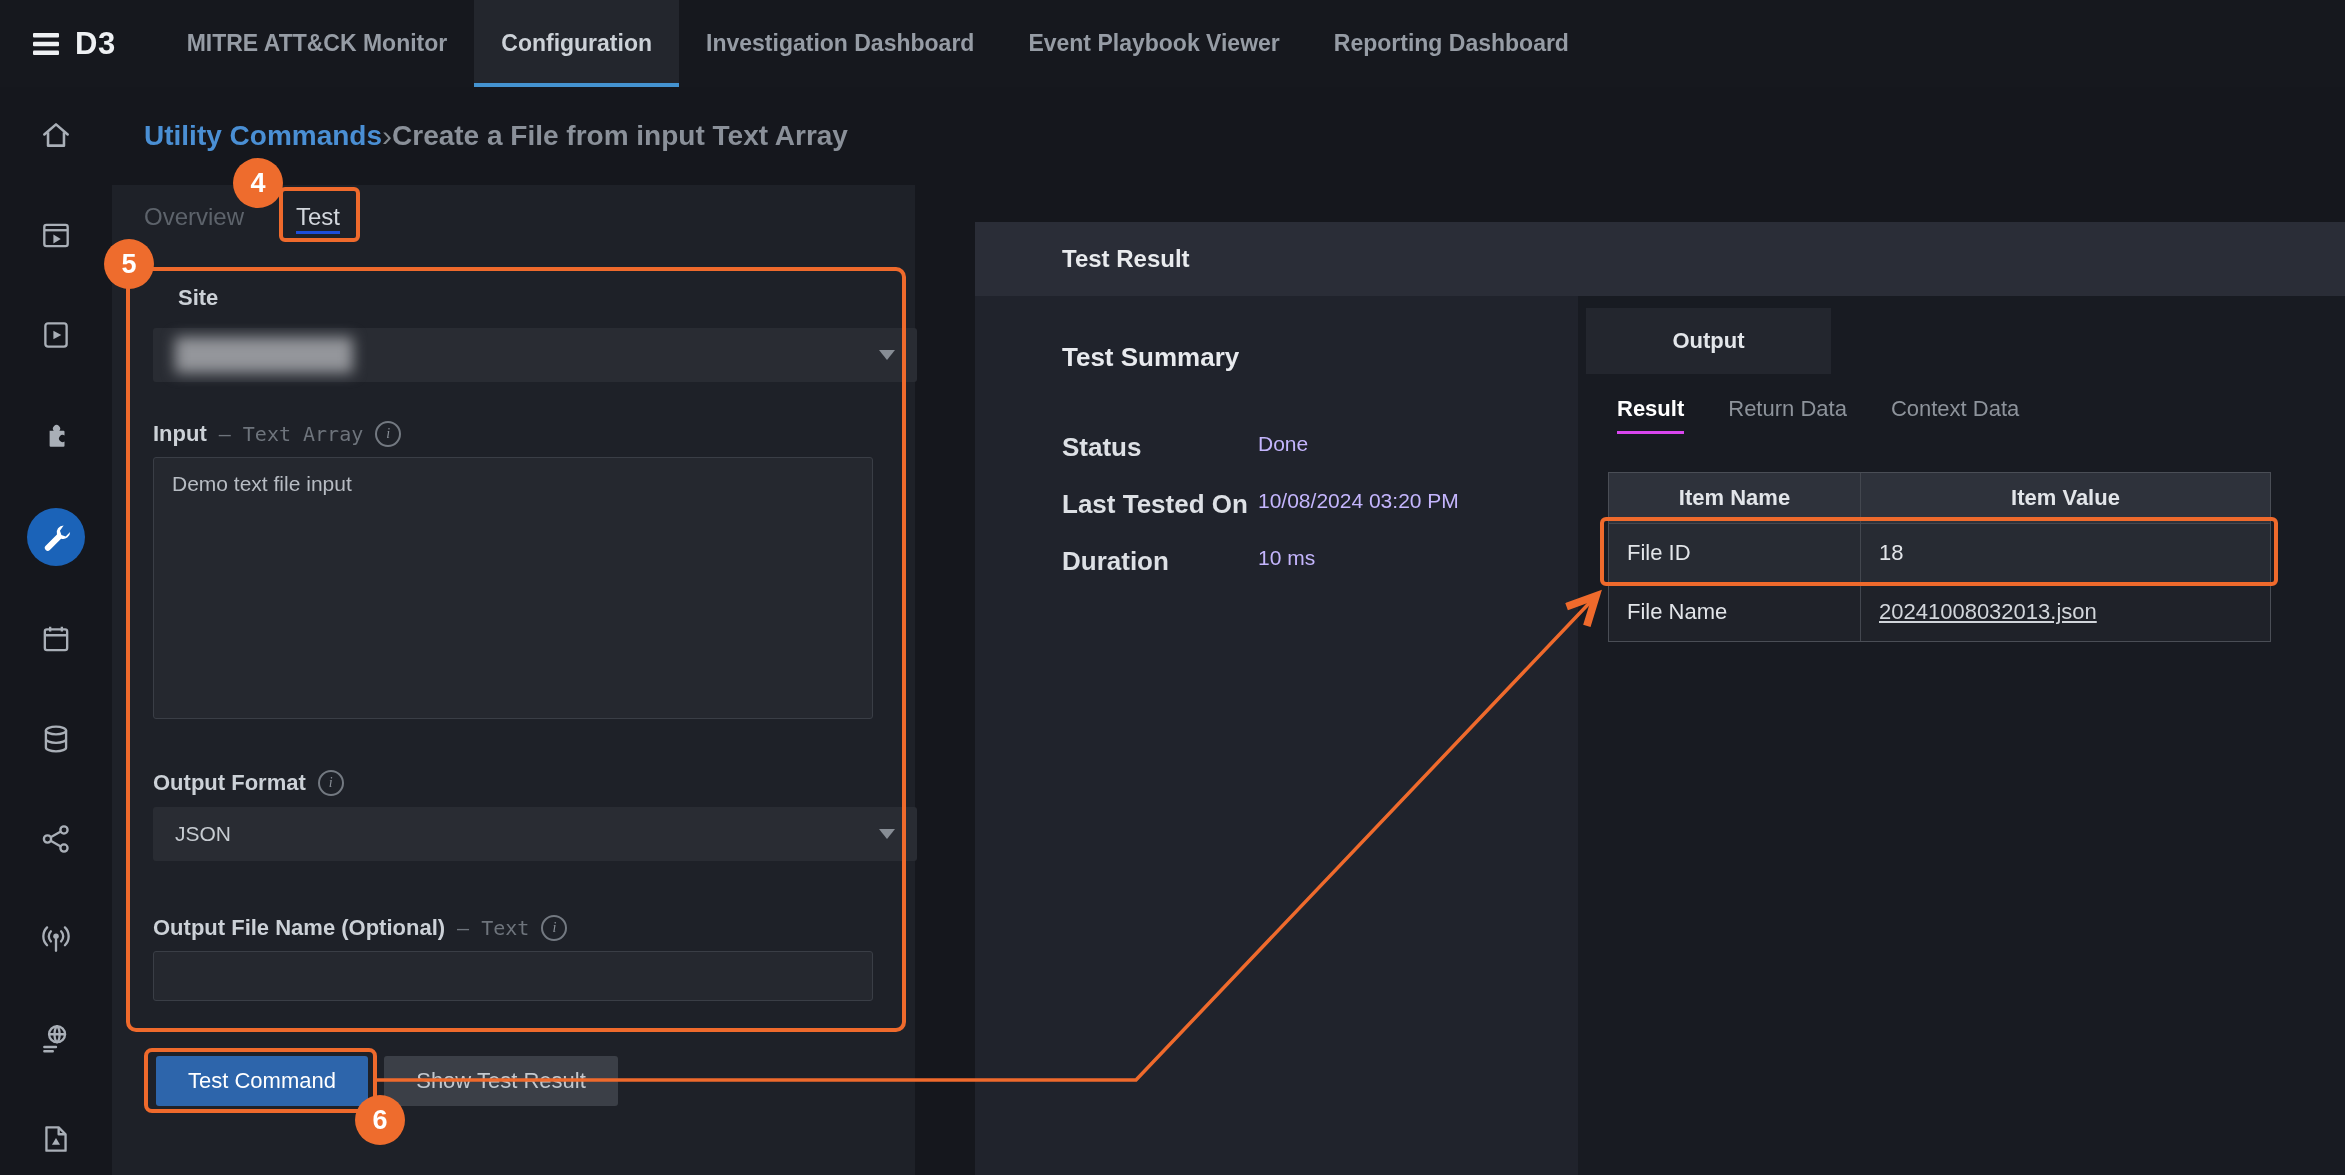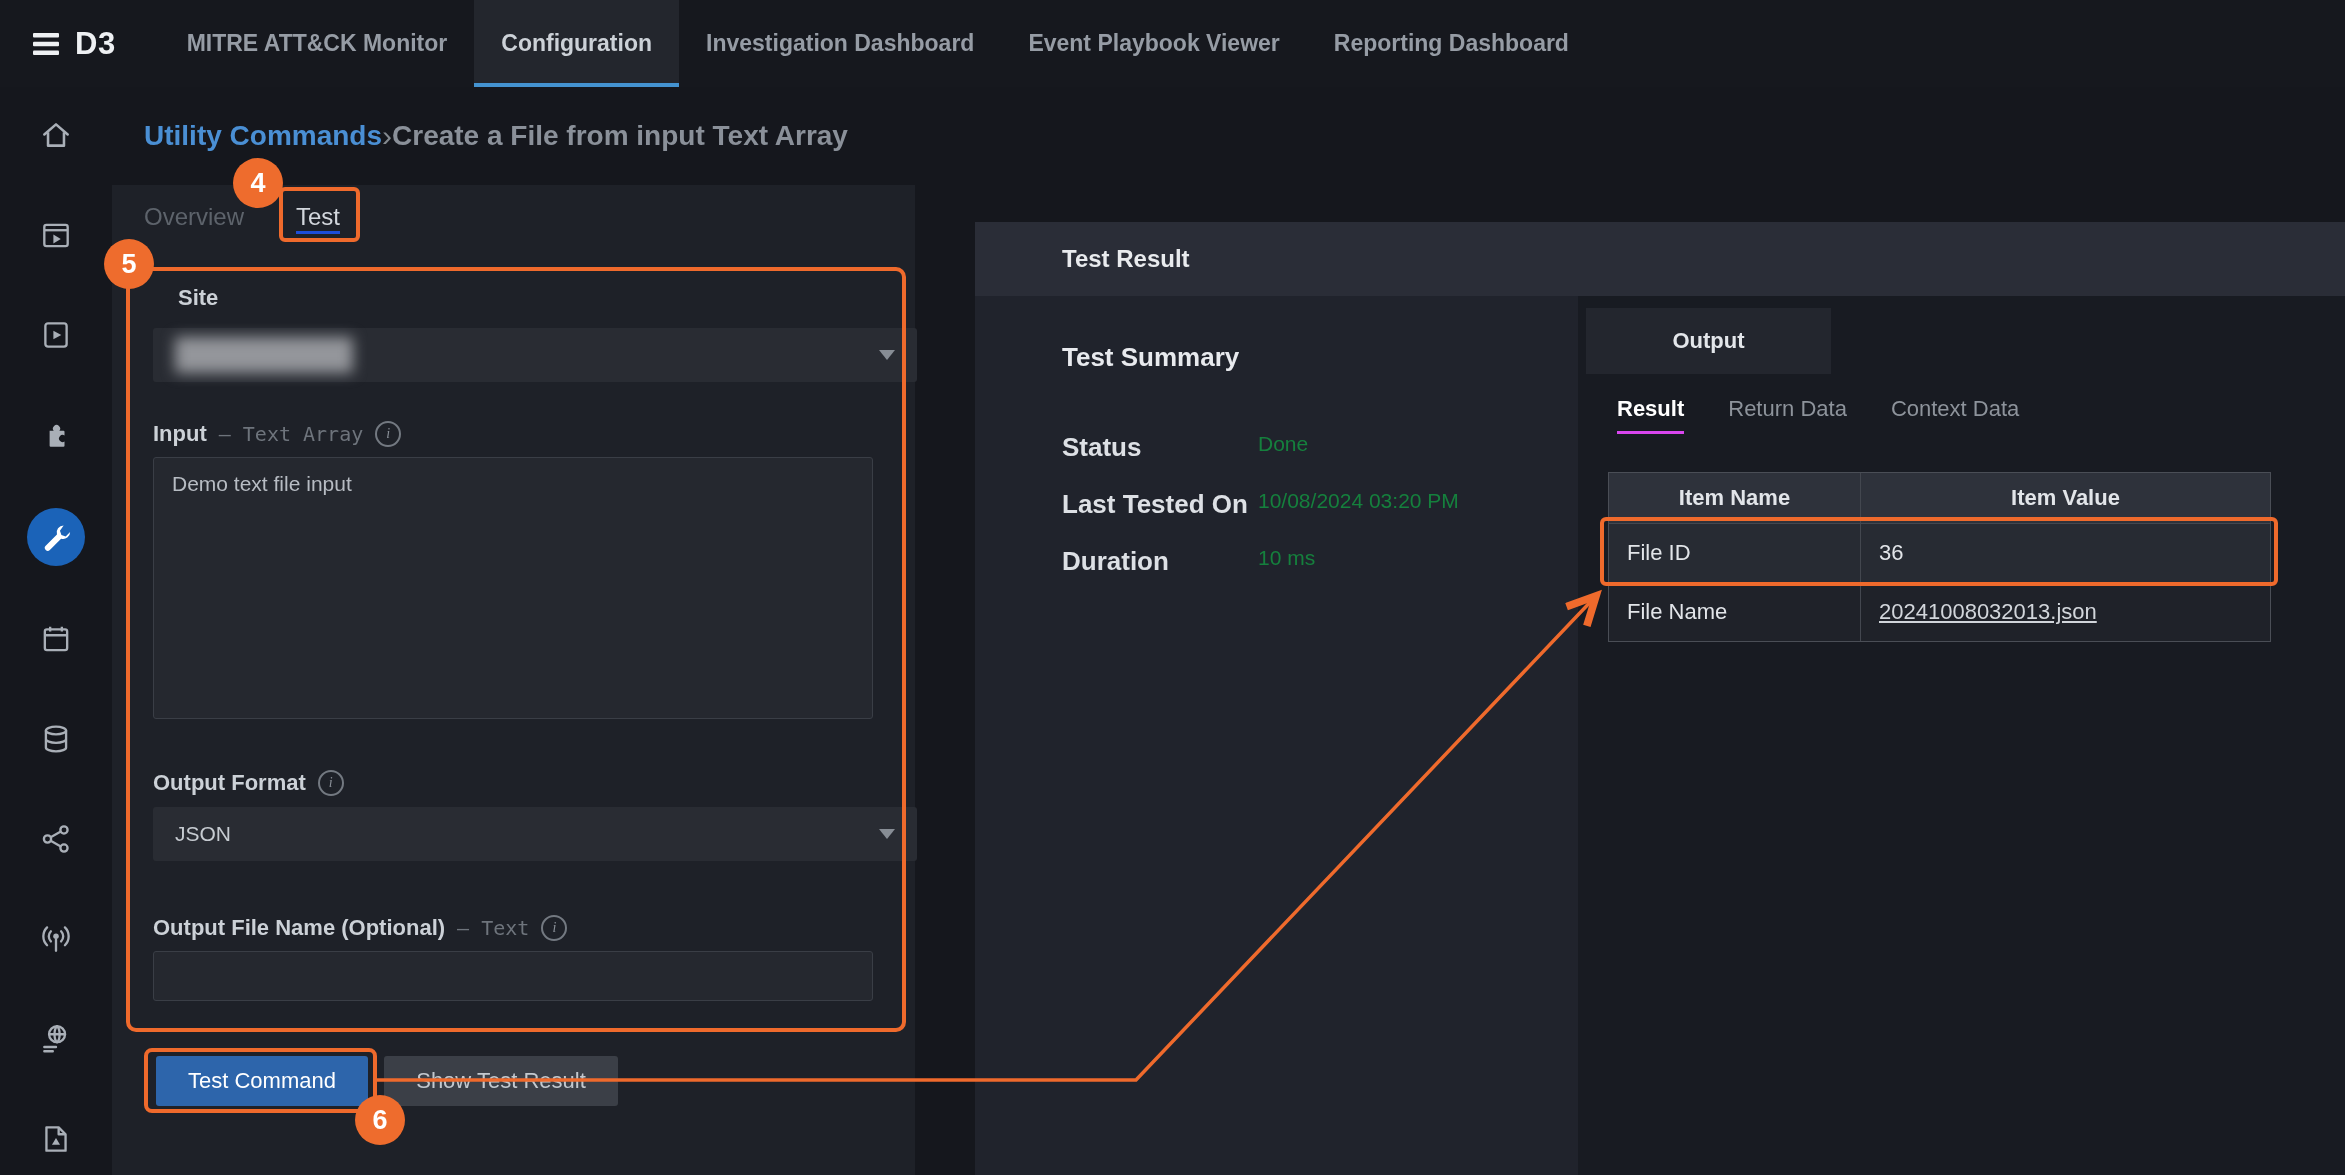--- a/index.html
+++ b/index.html
@@ -48,21 +48,21 @@
   .btn-show{left:272px;top:871px;width:234px;background:#3b3f47;color:#c3c8ce;}
 
   
   .result-header{position:absolute;left:975px;top:222px;right:0;height:74px;background:#2a2d37;display:flex;align-items:center;padding-left:87px;font-size:24px;font-weight:bold;color:#e9ebee;z-index:1;}
   .result-body{position:absolute;left:975px;top:296px;right:0;bottom:0;background:#20232c;z-index:1;}
   .result-right{position:absolute;left:1578px;top:296px;right:0;bottom:0;background:#181b22;z-index:1;}
   .summary-title{position:absolute;left:1062px;top:342px;font-size:26px;font-weight:bold;color:#e8eaee;z-index:2;}
   .summary-rows{position:absolute;left:1062px;top:432px;display:flex;flex-direction:column;z-index:2;}
   .srow{display:flex;height:57px;align-items:flex-start;}
   .srow .sl{width:196px;font-size:26px;font-weight:bold;color:#dde0e5;}
-  .srow .sv{font-size:21px;color:#15803d;}
+  .srow .sv{font-size:21px;color:#c4b5fd;}
 
   .output-tab{position:absolute;left:1586px;top:308px;width:245px;height:66px;background:#23262e;display:flex;align-items:center;justify-content:center;font-size:22px;font-weight:bold;color:#e3e6ea;cursor:pointer;z-index:2;}
   .subtabs{position:absolute;left:1617px;top:396px;display:flex;gap:44px;z-index:2;}
   .subtab{font-size:22px;color:#8d939b;cursor:pointer;padding-bottom:9px;}
   .subtab.active{color:#ffffff;border-bottom:3px solid #d946ef;font-weight:bold;}
 
   .result-table{position:absolute;left:1608px;top:472px;width:663px;border:1px solid #4a4e56;z-index:2;box-sizing:border-box;}
   .tr{display:flex;border-top:1px solid #43474f;}
   .tr:first-child{border-top:none;}
   .th-row{height:50px;background:#2e323b;}
@@ -260,21 +260,21 @@
     <div class="subtab">Context Data</div>
   </div>
 
   <div class="result-table">
     <div class="tr th-row">
       <div class="td col-name th">Item Name</div>
       <div class="td col-value th">Item Value</div>
     </div>
     <div class="tr row-fileid">
       <div class="td col-name">File ID</div>
-      <div class="td col-value">36</div>
+      <div class="td col-value">18</div>
     </div>
     <div class="tr row-filename">
       <div class="td col-name">File Name</div>
       <div class="td col-value">
         <a class="file-link">20241008032013.json</a>
       </div>
     </div>
   </div>
   <div class="ann-box box-row"></div>
 

